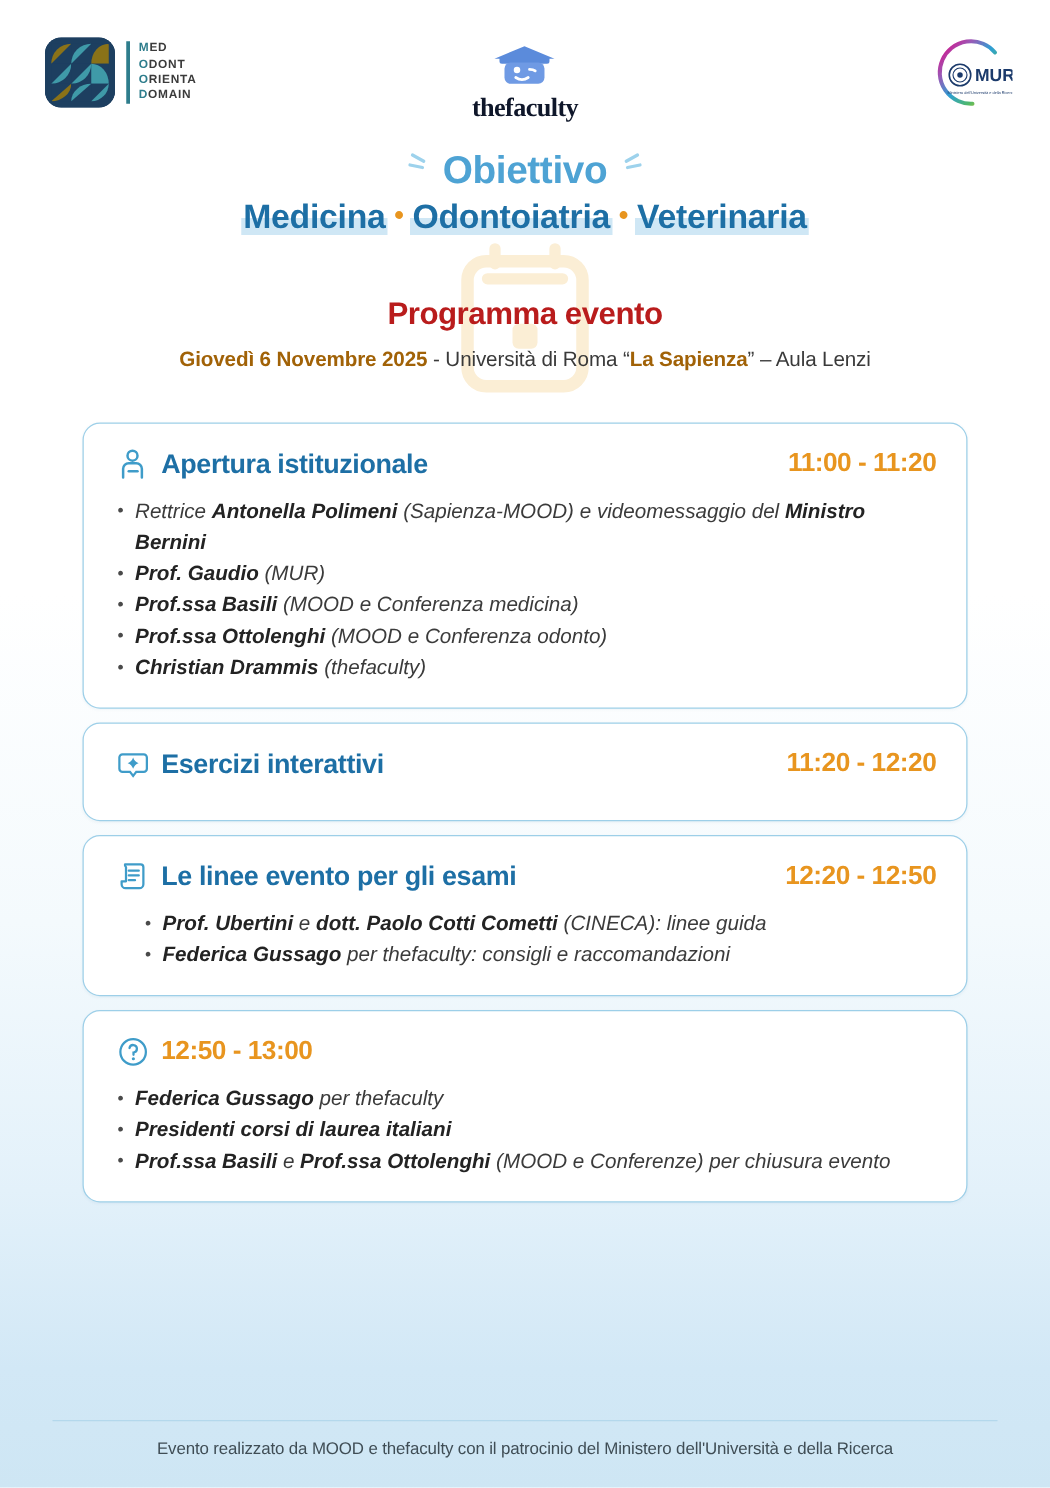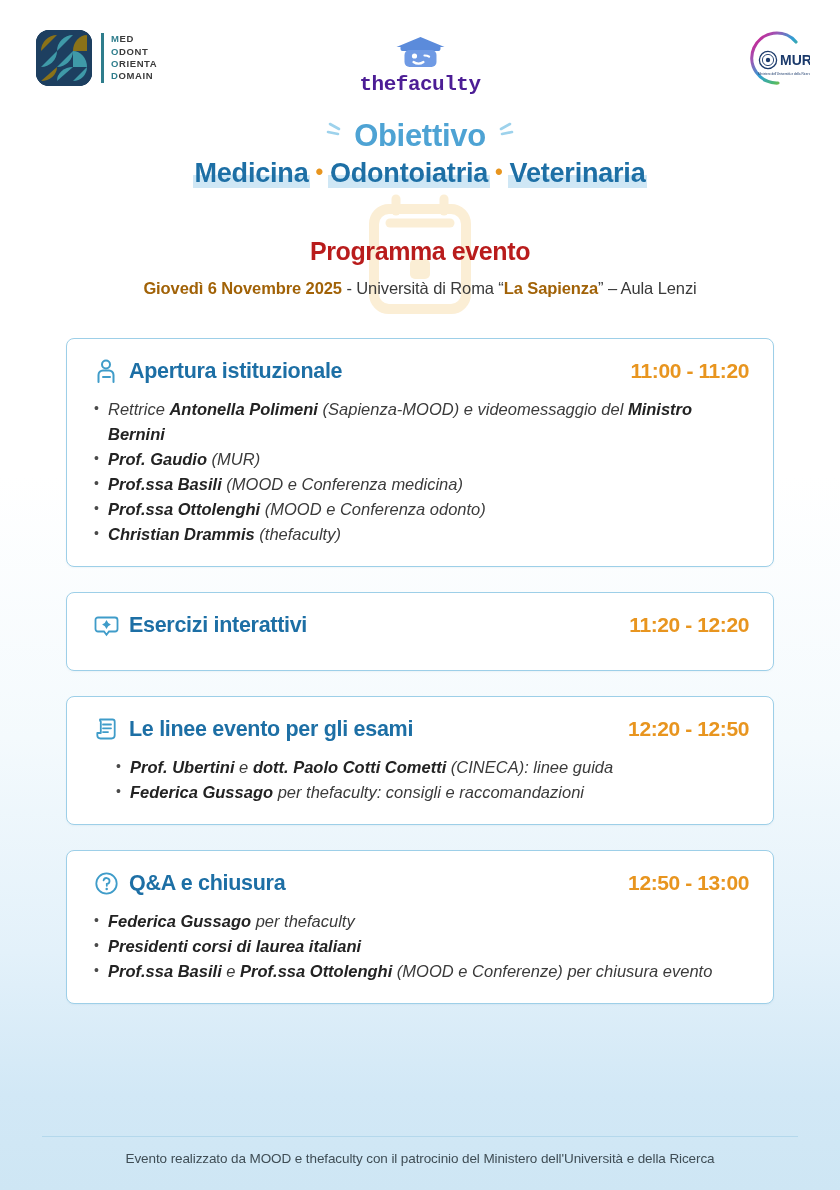--- a/index.html
+++ b/index.html
@@ -60,24 +60,24 @@
   .mood-text .ln b { color: #2e7d8c; font-weight: 700; }
 
   .faculty-logo {
     position: absolute;
     left: 50%;
     top: 34px;
     transform: translateX(-50%);
     text-align: center;
   }
   .faculty-word {
-    font-family: Liberation Mono, monospace;
+    font-family: Liberation Serif, serif;
     font-size: 21px;
     font-weight: 700;
-    color: #4c1d95;
+    color: #0f172a;
     letter-spacing: -0.5px;
     margin-top: -1px;
   }
 
   .mur-logo { display: flex; align-items: flex-start; }
 
   
   .obiettivo-wrap {
     text-align: center;
     margin-top: 8px;
@@ -147,23 +147,23 @@
     letter-spacing: -0.1px;
   }
   .program-sub b { font-weight: 700; color: #a16207; }
 
   
   .cards { margin: 32px 66px 0 66px; }
 
   .card {
     background: #ffffff;
     border: 1.6px solid #9dcfe8;
-    border-radius: 8px;
+    border-radius: 14px;
     padding: 17px 24px 19px 24px;
-    margin-bottom: 25px;
+    margin-bottom: 11px;
     box-shadow: 0 1px 2px rgba(60,120,160,0.06);
   }
 
   .card-head {
     display: flex;
     align-items: center;
     margin-bottom: 11px;
   }
   .card-icon {
     flex: 0 0 auto;
@@ -392,21 +392,20 @@
 
   <div class="card">
     <div class="card-head">
       <span class="card-icon">
         <svg width="27" height="27" viewBox="0 0 27 27" aria-hidden="true">
           <circle cx="13.5" cy="13.5" r="10.2" fill="none" stroke="#3f9cc9" stroke-width="1.8"></circle>
           <path d="M10.6 10.4 a3 3 0 1 1 3.2 3.6 v1.8" fill="none" stroke="#3f9cc9" stroke-width="1.8" stroke-linecap="round"></path>
           <circle cx="13.7" cy="19" r="1.25" fill="#3f9cc9"></circle>
         </svg>
       </span>
-      <span class="card-title">Q&amp;A e chiusura</span>
       <span class="card-time">12:50 - 13:00</span>
     </div>
     <ul class="card-list">
       <li><b>Federica Gussago</b><span> per thefaculty</span></li>
       <li><b>Presidenti corsi di laurea italiani</b></li>
       <li><b>Prof.ssa Basili</b><span> e </span><b>Prof.ssa Ottolenghi</b><span> (MOOD e Conferenze) per chiusura evento</span></li>
     </ul>
   </div>
 
 </div>

